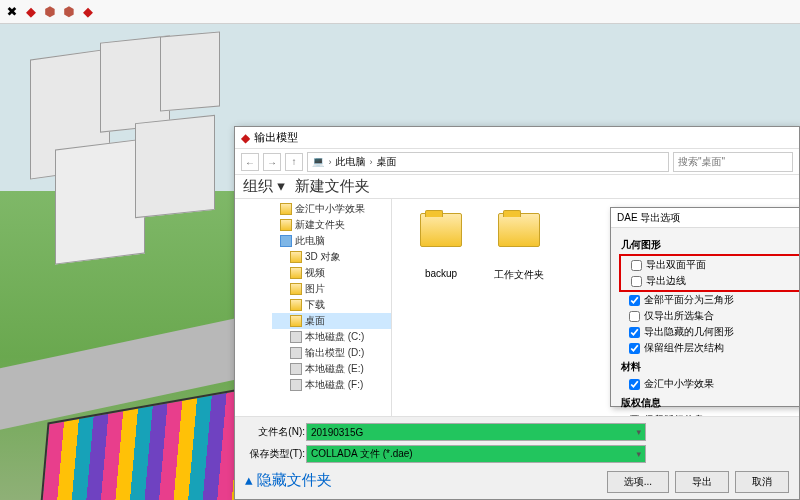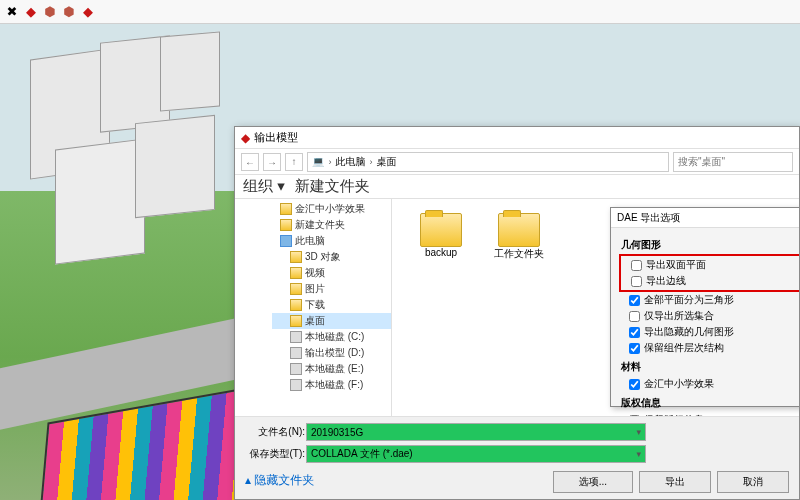--- a/index.html
+++ b/index.html
@@ -34,40 +34,40 @@
 .tree { width: 120px; border-right: 1px solid #e0e0e0; overflow-y: auto; padding: 2px 0; }
 .tree-item { display: flex; align-items: center; gap: 3px; padding: 1px 4px 1px 8px; font-size: 10px; color: #333; white-space: nowrap; }
 .tree-item.sel { background: #cde8ff; }
 .tree-item.indent { padding-left: 18px; }
 .tree-icon { width: 12px; height: 12px; display:inline-block; }
 .ico-folder { background: linear-gradient(#ffe9a8,#f4c430); border:1px solid #c9a227; }
 .ico-pc { background:#7eb6e6; border:1px solid #4a90d9; }
 .ico-drive { background:#ddd; border:1px solid #999; }
 
 .file-area { flex: 1; position: relative; padding: 10px; }
-.file-item { display: inline-flex; flex-direction: column; align-items: center; width: 70px; margin: 4px; font-size: 10px; }
+.file-item { display: inline-flex; flex-direction: column; align-items: center; width: 70px; margin: 4px; font-size: 10px; gap: 21px; }
 .folder-big { width: 42px; height: 34px; background: linear-gradient(#ffe9a8,#f4c430); border:1px solid #c9a227; border-radius: 2px; position: relative; }
 .folder-big::before { content:''; position:absolute; left:4px; top:-4px; width:16px; height:6px; background:#f4c430; border:1px solid #c9a227; border-bottom:none; border-radius:2px 2px 0 0;}
 
 
 .opts-dialog { position: absolute; left: 218px; top: 8px; width: 322px; height: 200px; background: #f4f4f4; border: 1px solid #888; box-shadow: 2px 2px 6px rgba(0,0,0,0.25); font-size: 10px; }
 .opts-title { height: 20px; background: #fff; border-bottom: 1px solid #ddd; display:flex; align-items:center; justify-content:space-between; padding: 0 6px; }
 .opts-body { padding: 6px 10px; }
 .opts-group-label { font-size: 10px; font-weight: bold; margin: 4px 0 2px; }
 .opts-row { display: flex; align-items: center; gap: 4px; padding: 1px 0 1px 8px; font-size: 10px; }
 .opts-row input[type=checkbox] { width: 11px; height: 11px; }
 .highlight-box { border: 2px solid #d00; padding: 1px 2px; margin-left: -2px; }
 
 .dlg-footer { border-top: 1px solid #e0e0e0; background: #f0f0f0; padding: 6px 10px; font-size: 10px; }
 .footer-row { display: flex; align-items: center; gap: 1px; margin-bottom: 4px; }
 .footer-row label { width: 60px; text-align: right; }
 .footer-row .combo { flex: 1; border: 1px solid #aaa; background: #22c55e; height: 18px; padding: 0 4px; display:flex; align-items:center; justify-content:space-between; max-width: 340px; }
-.footer-link { color: #0066cc; font-size: 12px; }
+.footer-link { color: #0066cc; font-size: 15px; }
 .footer-buttons { display: flex; justify-content: flex-end; gap: 6px; margin-top: 4px; }
-.footer-buttons button { font-size: 10px; padding: 3px 25px; border: 1px solid #999; background: #e9e9e9; }
+.footer-buttons button { font-size: 10px; padding: 3px 16px; border: 1px solid #999; background: #e9e9e9; }
 .chev { font-size:9px; color:#555; }
 </style>
 </head>
 <body>
 
 <div class="toolbar">
   <span class="tool-icon">✖</span>
   <span class="tool-icon" style="color:#c81717">◆</span>
   <span class="tool-icon" style="color:#b54">⬢</span>
   <span class="tool-icon" style="color:#b54">⬢</span>

